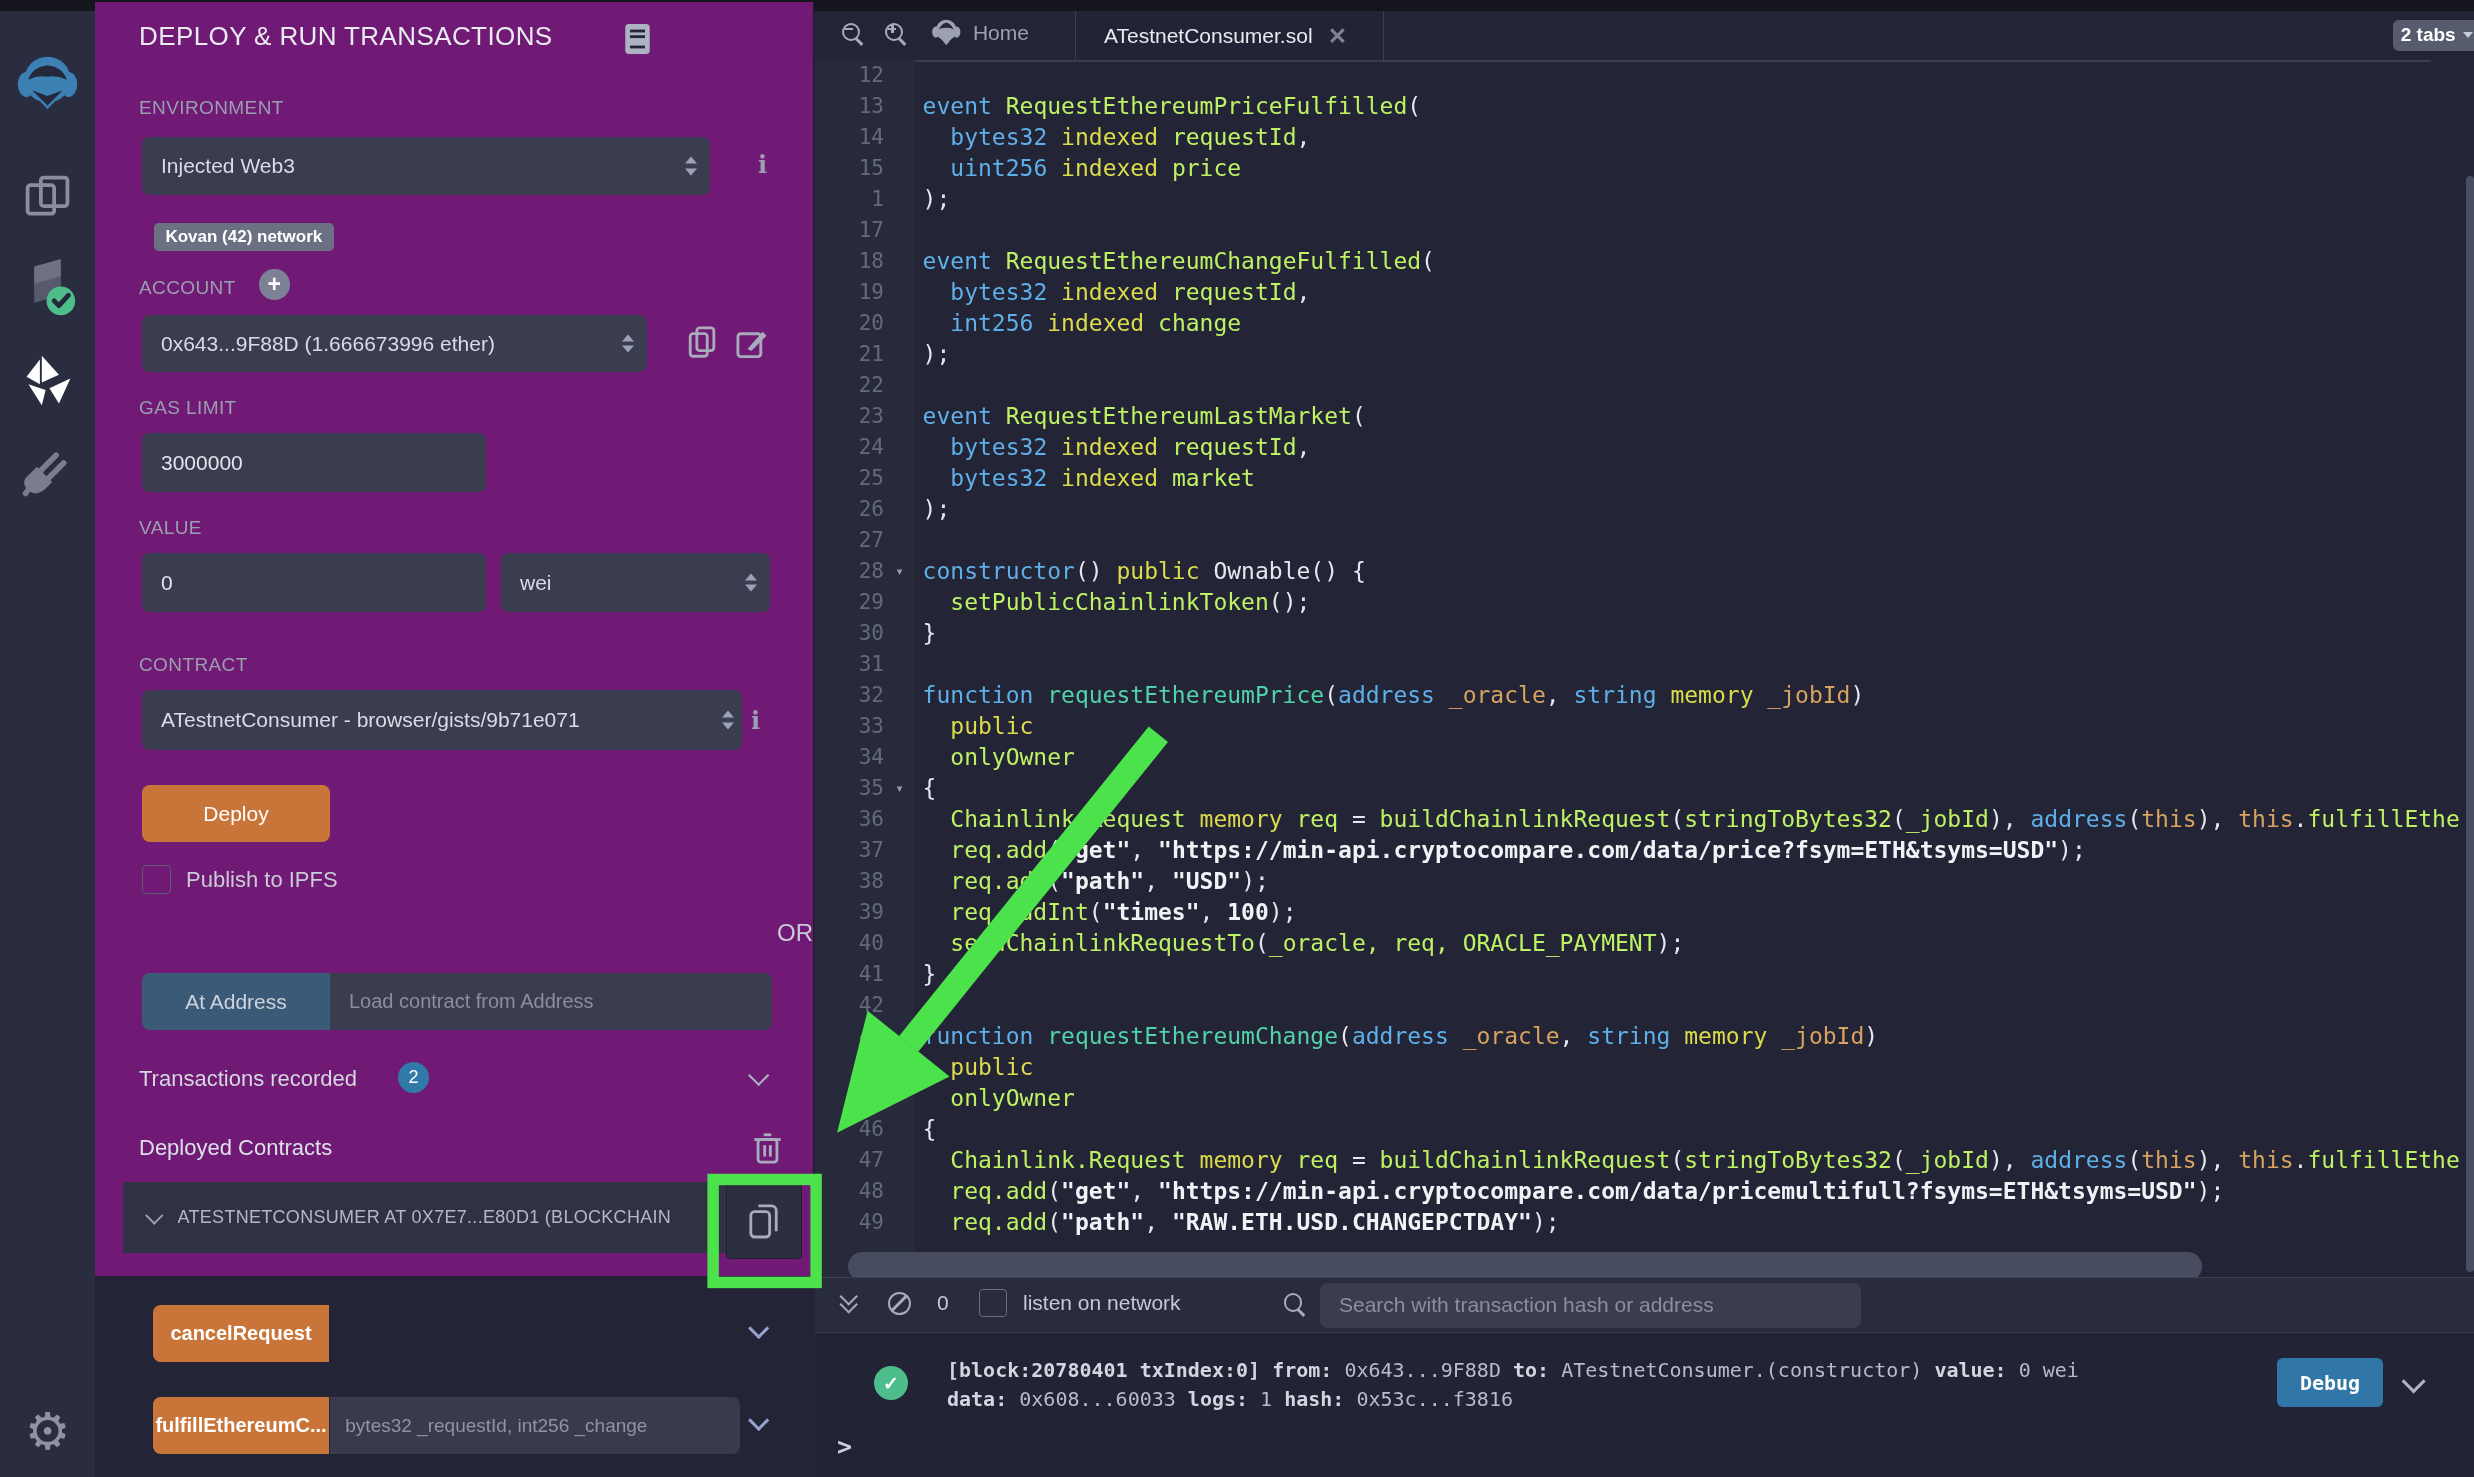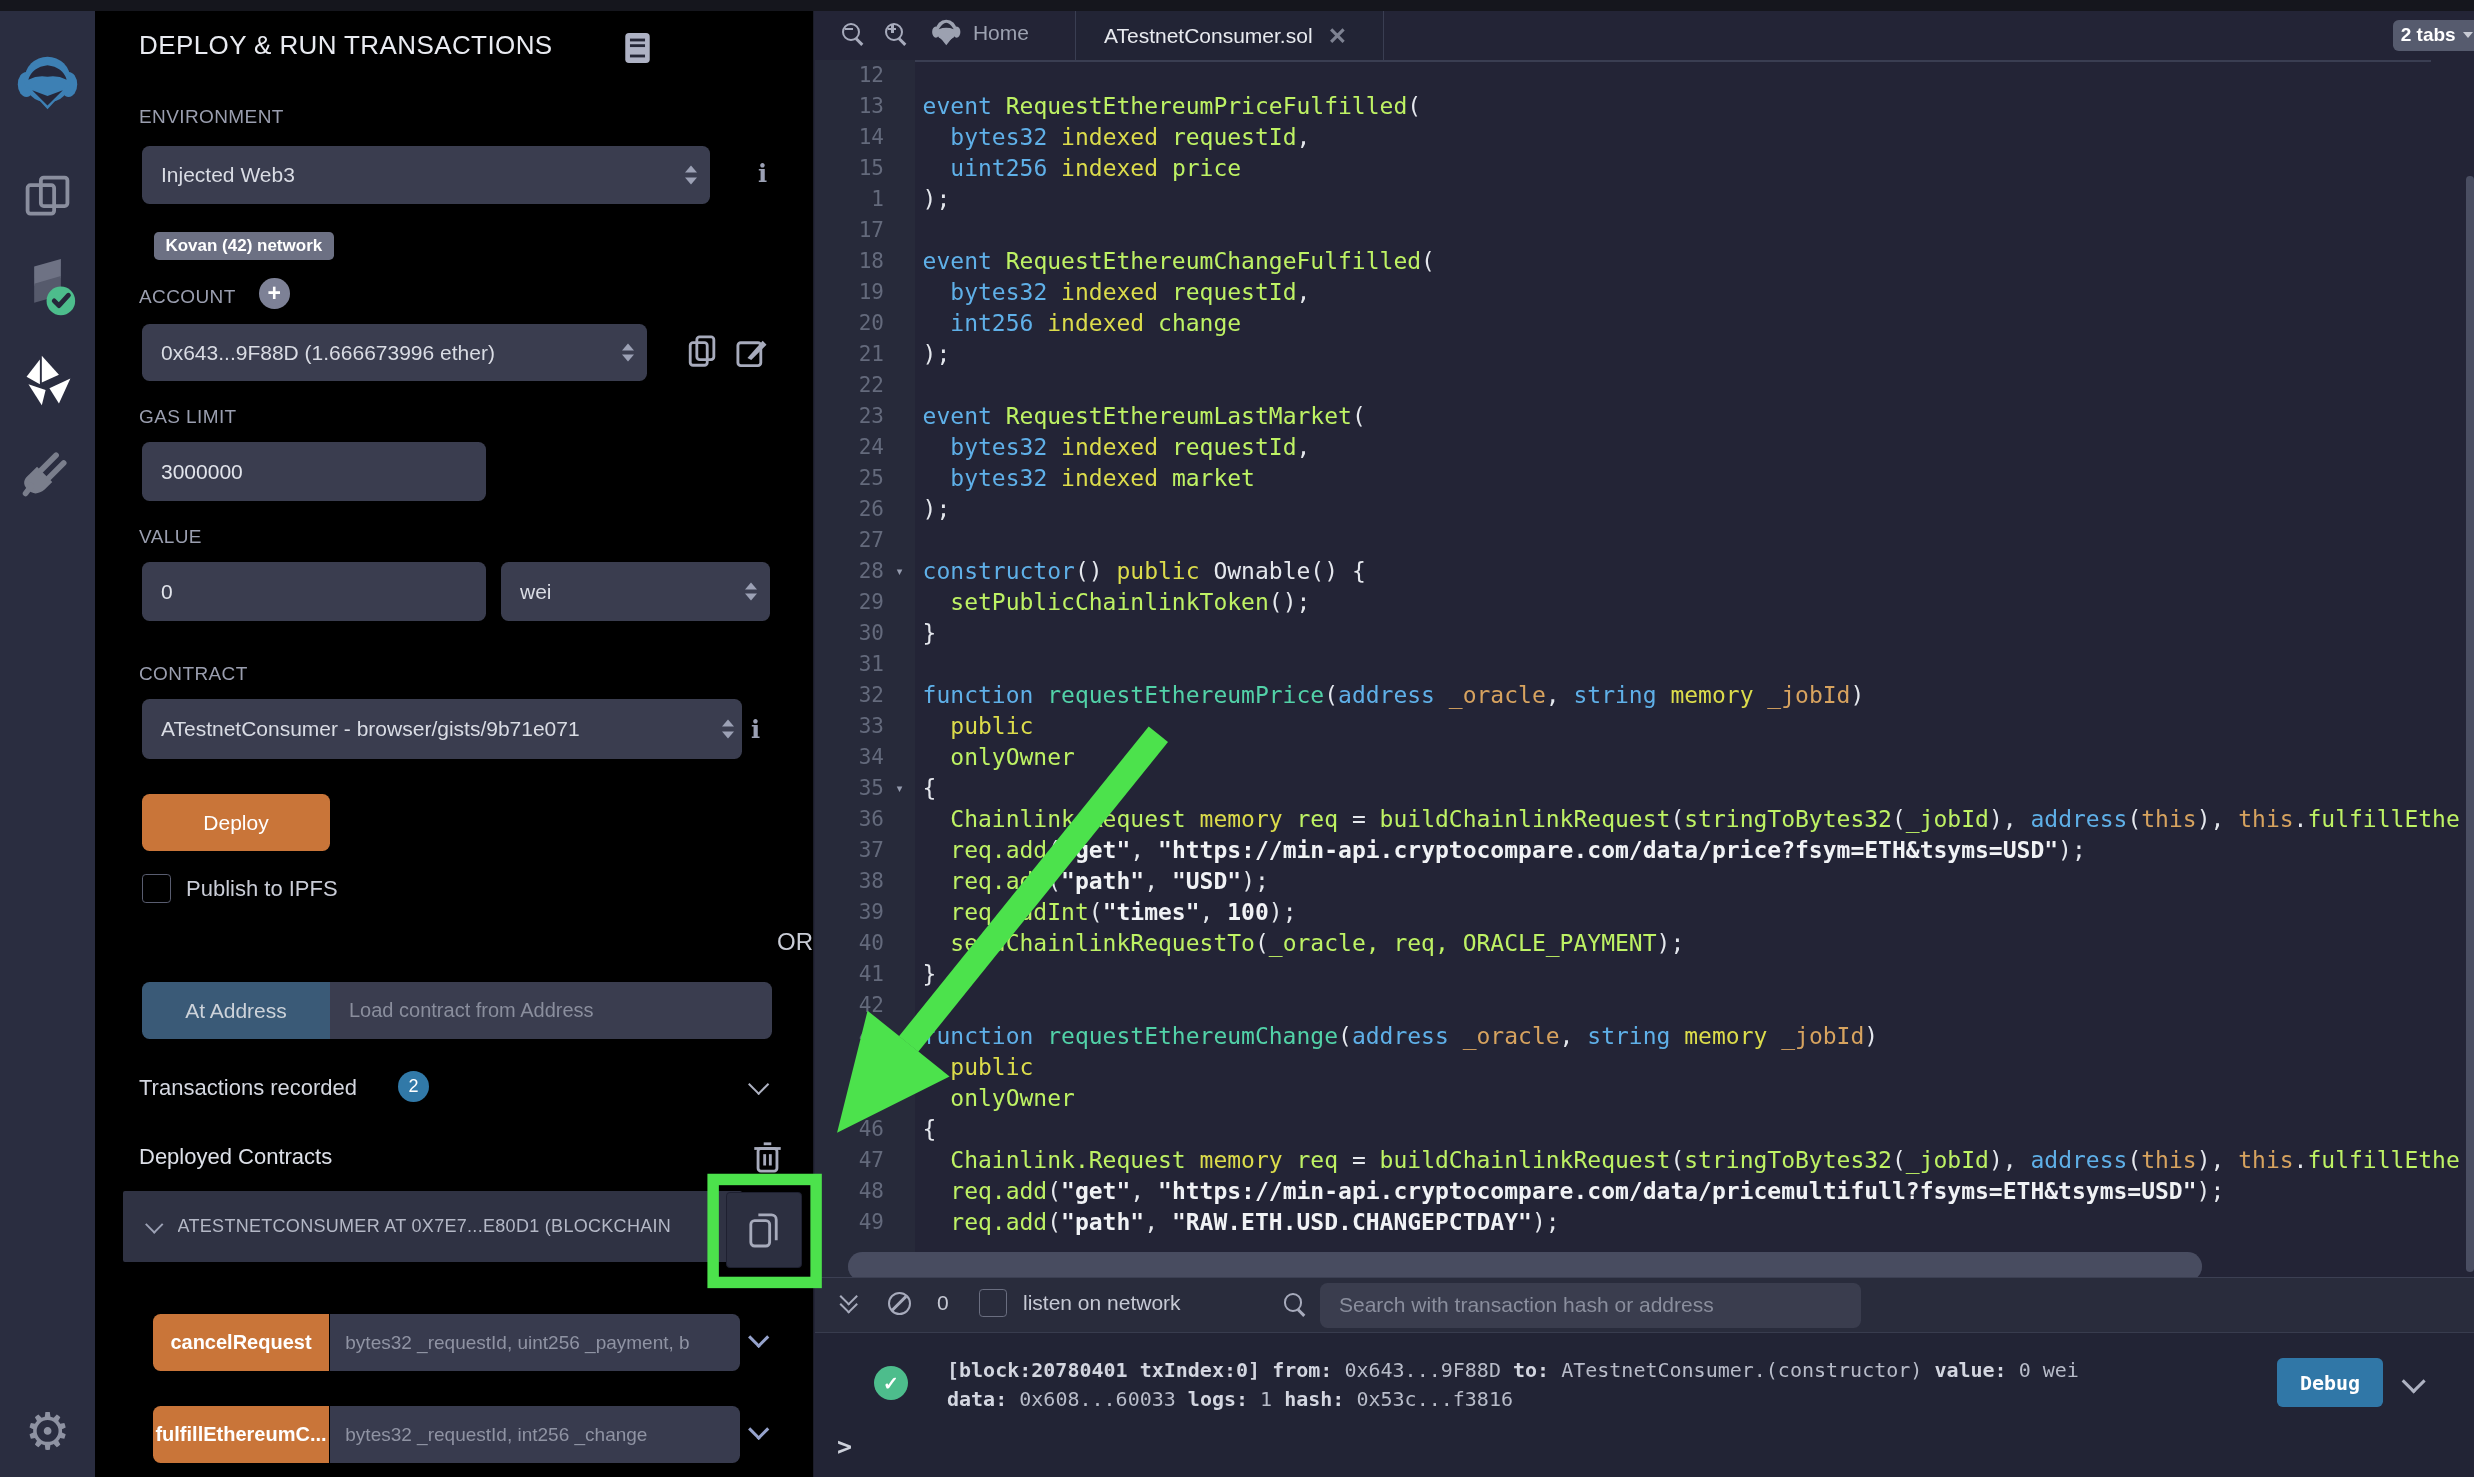--- a/index.html
+++ b/index.html
@@ -5,21 +5,21 @@
   html,body{margin:0;padding:0;background:#17181F;}
   .page{position:relative;width:2475px;height:1478px;background:#232436;overflow:hidden;
         font-family:"Liberation Sans",sans-serif;-webkit-font-smoothing:antialiased;}
   .abs{position:absolute;}
   
   .topstrip{left:0;top:0;width:2475px;height:11.4px;background:#15161D;}
   
   .rail{left:0;top:11.4px;width:95px;height:1466px;background:#2A2D40;}
   .rail-item{position:absolute;left:0;width:95px;display:flex;justify-content:center;align-items:center;}
   
-  .panel{left:95px;top:11px;width:718px;height:1466px;background:#000000;border-right:1.9px solid #1B1D29;}
+  .panel{left:95px;top:2px;width:718px;height:1274px;background:#701a75;border-right:1.9px solid #1B1D29;}
   .ptitle{font-size:26px;font-weight:500;color:#E9EBF1;letter-spacing:0.4px;}
   .plabel{font-size:19px;color:#9A9EAF;letter-spacing:0.4px;}
   .select{background:#3A3D4F;border-radius:7.6px;color:#D9DCE4;font-size:21px;display:flex;align-items:center;padding:0 44px 0 19px;box-sizing:border-box;}
   .sel-text{white-space:nowrap;overflow:hidden;}
   .stepper{position:absolute;right:13.3px;top:50%;transform:translateY(-50%);display:flex;flex-direction:column;gap:4.8px;}
   .tri-up{width:0;height:0;border-left:6.7px solid transparent;border-right:6.7px solid transparent;border-bottom:7.6px solid #9CA1B5;}
   .tri-dn{width:0;height:0;border-left:6.7px solid transparent;border-right:6.7px solid transparent;border-top:7.6px solid #9CA1B5;}
   .txt{background:#3A3D4F;border:none;outline:none;border-radius:7.6px;color:#E2E5EC;font-size:21px;padding:0 19px;box-sizing:border-box;font-family:"Liberation Sans",sans-serif;}
   .txt::placeholder{color:#8A8E9D;}
   .badge-net{background:#6C7083;color:#FFFFFF;font-size:17px;font-weight:700;border-radius:4.8px;padding:3.8px 11.4px;display:inline-block;}
@@ -209,21 +209,20 @@
       <span style="font-size:18px;letter-spacing:0.3px;white-space:nowrap;overflow:hidden;width:534px;">ATESTNETCONSUMER AT 0X7E7...E80D1 (BLOCKCHAIN</span>
     </div>
     <div class="abs" style="left:631px;top:1181px;width:76px;height:76px;background:#2C2F40;border:1.9px solid #1E2030;border-radius:3.8px;display:flex;align-items:center;justify-content:center;box-sizing:border-box;">
       <svg width="32" height="38" viewBox="0 0 34 40">
         <rect x="3" y="10" width="20" height="27" rx="4" fill="none" stroke="#A7ABBC" stroke-width="3"></rect>
         <path d="M11 4 H25 a5 5 0 0 1 5 5 V31" fill="none" stroke="#A7ABBC" stroke-width="3"></path>
       </svg>
     </div>
 
     <button class="abs btn-orange" style="left:58px;top:1303px;width:176px;height:57px;border-radius:7.6px 0 0 7.6px;font-size:20px;font-weight:700;">cancelRequest</button>
-    <div class="abs fn-params" style="left:235px;top:1303px;width:410px;height:57px;">bytes32 _requestId, uint256 _payment, b</div>
     <span class="abs fn-chev" style="left:656px;top:1319px;"></span>
 
     <button class="abs btn-orange" style="left:58px;top:1395px;width:176px;height:57px;border-radius:7.6px 0 0 7.6px;font-size:20px;font-weight:700;">fulfillEthereumC...</button>
     <div class="abs fn-params" style="left:235px;top:1395px;width:410px;height:57px;">bytes32 _requestId, int256 _change</div>
     <span class="abs fn-chev" style="left:656px;top:1411px;"></span>
   </div>
 
   <div class="abs editor">
 
     <div class="abs" style="left:27px;top:11.4px;">

